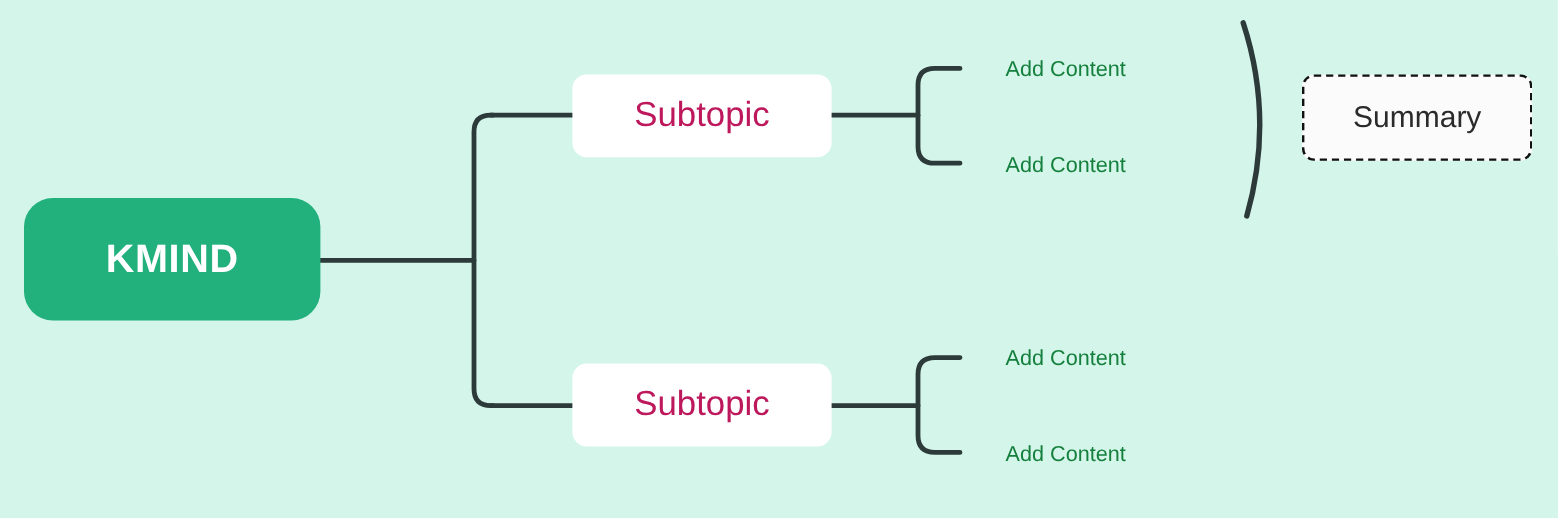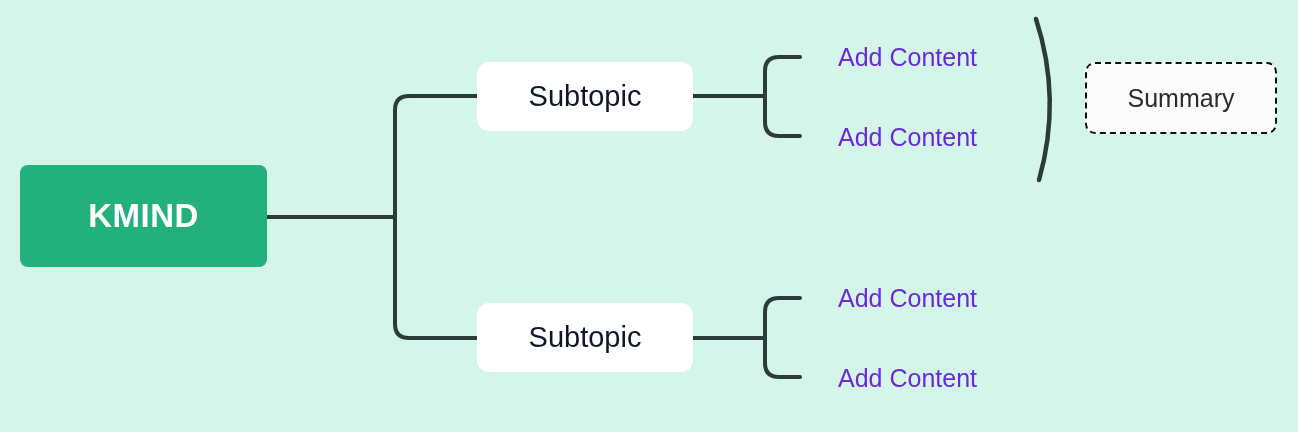--- a/index.html
+++ b/index.html
@@ -34,55 +34,55 @@
     justify-content: center;
   }
 
   
   #root-node {
     left: 20px;
     top: 165px;
     width: 247px;
     height: 102px;
     background: #22b07d;
-    border-radius: 8px;
+    border-radius: 24px;
   }
   #root-node .node-label {
     color: #ffffff;
     font-size: 33px;
     font-weight: bold;
     letter-spacing: 0.5px;
   }
 
   
   .subtopic-node {
     left: 477px;
     width: 216px;
     height: 69px;
     background: #ffffff;
     border-radius: 12px;
   }
   #subtopic-node-1 { top: 62px; }
   #subtopic-node-2 { top: 303px; }
   .subtopic-node .node-label {
-    color: #0f172a;
+    color: #be185d;
     font-size: 29px;
     font-weight: normal;
   }
 
   
   .leaf-node {
     left: 838px;
     height: 34px;
     justify-content: flex-start;
     background: transparent;
   }
   .leaf-node .node-label {
-    color: #6d28d9;
-    font-size: 25px;
+    color: #15803d;
+    font-size: 18px;
     font-weight: normal;
     white-space: nowrap;
   }
   #leaf-node-1 { top: 40px; }
   #leaf-node-2 { top: 120px; }
   #leaf-node-3 { top: 281px; }
   #leaf-node-4 { top: 361px; }
 
   
   #summary-node {

